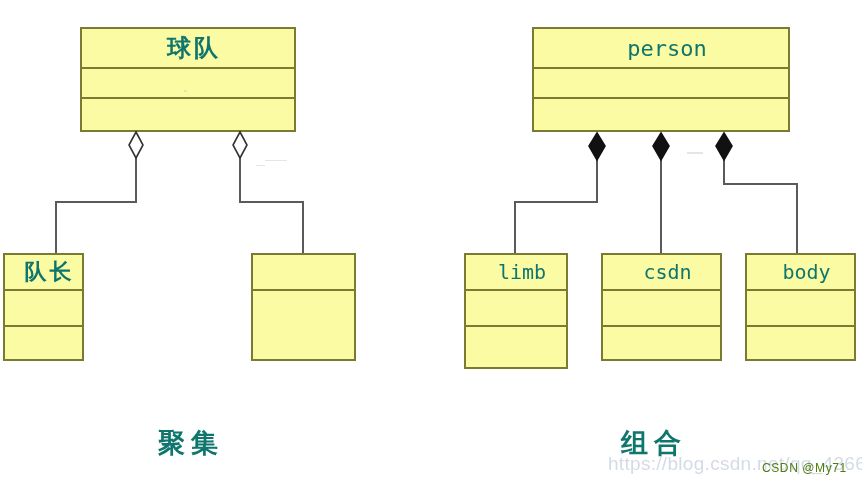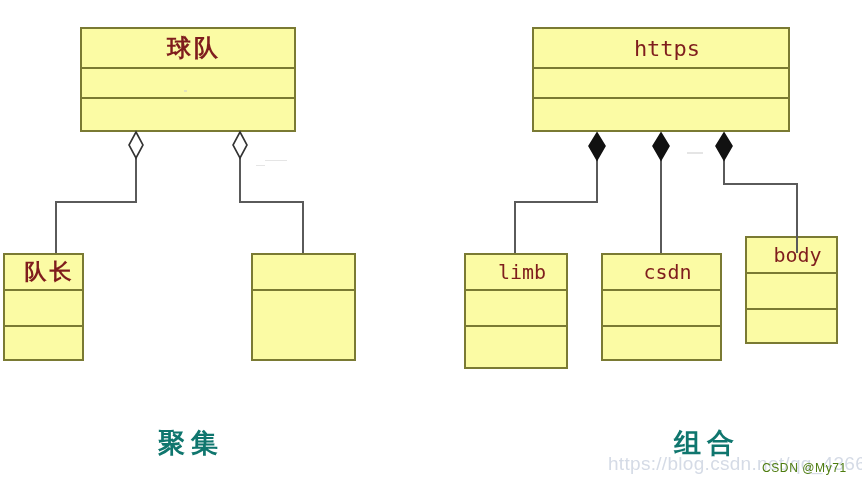--- a/index.html
+++ b/index.html
@@ -23,21 +23,21 @@
     border: 2px solid #7a7a33;
     display: flex;
     flex-direction: column;
   }
   .uml-name {
     box-sizing: border-box;
     display: flex;
     align-items: center;
     justify-content: center;
     border-bottom: 2px solid #7a7a33;
-    color: #7f1d1d;
+    color: #0f766e;
     white-space: nowrap;
     overflow: hidden;
     padding-left: 12px;
   }
   .uml-attrs {
     box-sizing: border-box;
     border-bottom: 2px solid #7a7a33;
   }
   .uml-ops {
     box-sizing: border-box;
@@ -125,38 +125,38 @@
     <div class="uml-attrs" style="height:36px;"></div>
     <div class="uml-ops"></div>
   </div>
 
   <div class="uml-box cjk small" style="left:251px; top:253px; width:105px; height:108px;">
     <div class="uml-attrs" style="height:36px;"></div>
     <div class="uml-ops"></div>
   </div>
 
   <div class="uml-box mono" style="left:532px; top:27px; width:258px; height:105px;">
-    <div class="uml-name" style="height:40px;">https</div>
+    <div class="uml-name" style="height:40px;">person</div>
     <div class="uml-attrs" style="height:30px;"></div>
     <div class="uml-ops"></div>
   </div>
 
   <div class="uml-box mono small" style="left:464px; top:253px; width:104px; height:116px;">
     <div class="uml-name" style="height:36px;">limb</div>
     <div class="uml-attrs" style="height:36px;"></div>
     <div class="uml-ops"></div>
   </div>
 
   <div class="uml-box mono small" style="left:601px; top:253px; width:121px; height:108px;">
     <div class="uml-name" style="height:36px;">csdn</div>
     <div class="uml-attrs" style="height:36px;"></div>
     <div class="uml-ops"></div>
   </div>
 
-  <div class="uml-box mono small" style="left:745px; top:236px; width:93px; height:108px;">
+  <div class="uml-box mono small" style="left:745px; top:253px; width:111px; height:108px;">
     <div class="uml-name" style="height:36px;">body</div>
     <div class="uml-attrs" style="height:36px;"></div>
     <div class="uml-ops"></div>
   </div>
 
   <svg id="wires" viewBox="0 0 862 481">
 
     <polyline points="136,158 136,202 56,202 56,253"></polyline>
 
     <polyline points="240,158 240,202 303,202 303,253"></polyline>
@@ -170,21 +170,21 @@
 
     <polyline points="724,160 724,184 797,184 797,253"></polyline>
 
     <polygon class="dia-solid" points="597,133 605,146 597,160 589,146"></polygon>
     <polygon class="dia-solid" points="661,133 669,146 661,160 653,146"></polygon>
     <polygon class="dia-solid" points="724,133 732,146 724,160 716,146"></polygon>
   </svg>
 
   <div class="caption" style="left:158px; top:425px;">聚集</div>
 
-  <div class="caption" style="left:674px; top:425px;">组合</div>
+  <div class="caption" style="left:621px; top:425px;">组合</div>
 
   <div class="wm-url" style="left:608px; top:453px;">https://blog.csdn.net/qq_43661601</div>
 
   <div class="wm-tag" style="left:762px; top:461px;">CSDN @My71</div>
 
   <div class="speck" style="left:265px;top:160px;width:22px;height:1px;"></div>
   <div class="speck" style="left:256px;top:165px;width:9px;height:1px;"></div>
   <div class="speck" style="left:687px;top:152px;width:16px;height:2px;"></div>
   <div class="speck" style="left:184px;top:90px;width:3px;height:2px;"></div>
 

